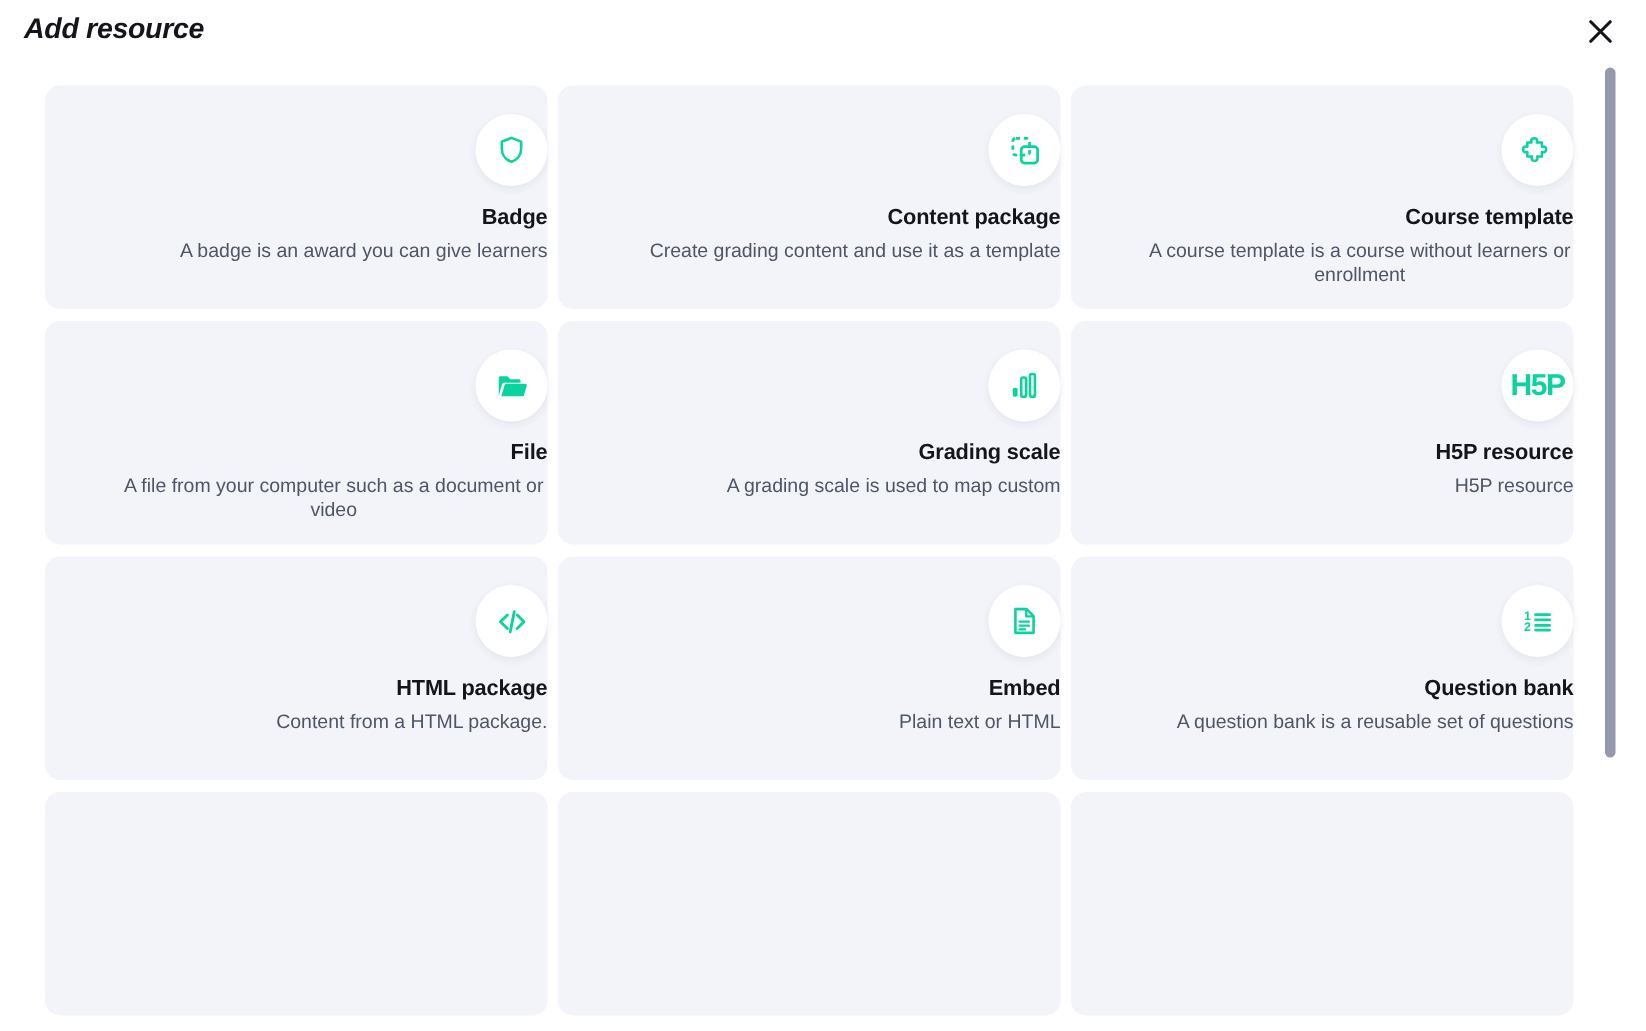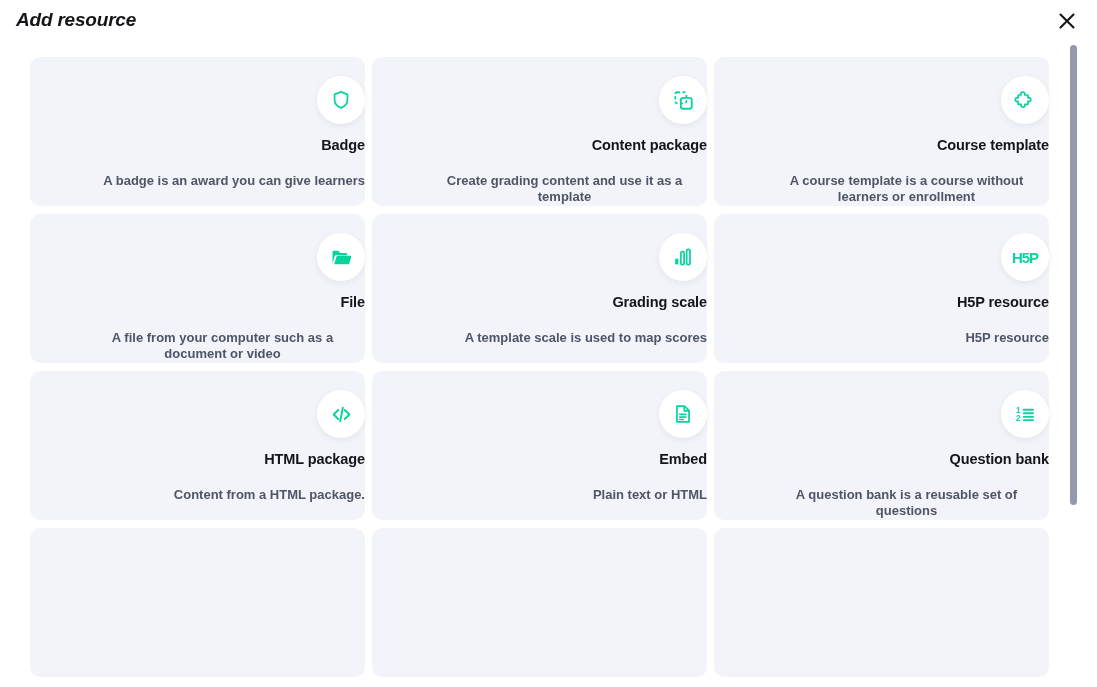--- a/index.html
+++ b/index.html
@@ -74,27 +74,26 @@
   .card-title {
     margin-top: 13px;
     font-size: 14.5px;
     font-weight: 700;
     color: #14151a;
     text-align: center;
     line-height: 1.15;
     letter-spacing: -0.1px;
   }
   .card-desc {
-    margin-top: 19px;
+    margin-top: 5px;
     font-size: 13px;
     color: #4e5566;
     text-align: center;
     line-height: 1.28;
     max-width: 285px;
-    font-weight: bold;
   }
 
   
   .card.highlight::after {
     content: "";
     position: absolute;
     left: -6px; top: -6px; right: -6px; bottom: -6px;
     border: 5px solid #ff0000;
     border-radius: 14px;
     pointer-events: none;
@@ -172,25 +171,25 @@
         </div>
         <div class="card">
           <div class="icon-circle">
             <svg width="22" height="22" viewBox="0 0 24 24" fill="none">
               <rect x="3.4" y="13.6" width="3.6" height="6.6" rx="1.5" fill="#0ad39e"></rect>
               <rect x="9.6" y="6.2" width="3.6" height="14" rx="1.5" stroke="#0ad39e" stroke-width="1.9"></rect>
               <rect x="16" y="3.6" width="3.6" height="16.6" rx="1.5" stroke="#0ad39e" stroke-width="1.9"></rect>
             </svg>
           </div>
           <div class="card-title">Grading scale</div>
-          <div class="card-desc">A template scale is used to map scores</div>
-        </div>
-        <div class="card">
-          <div class="icon-circle">
-            <span style="font-family:'Liberation Sans',sans-serif;font-size:15px;font-weight:800;color:#0ad39e;letter-spacing:-1px;line-height:1;">H5P</span>
+          <div class="card-desc">A grading scale is used to map custom</div>
+        </div>
+        <div class="card">
+          <div class="icon-circle">
+            <span style="font-family:'Liberation Sans',sans-serif;font-size:20px;font-weight:800;color:#0ad39e;letter-spacing:-1px;line-height:1;">H5P</span>
           </div>
           <div class="card-title">H5P resource</div>
           <div class="card-desc">H5P resource</div>
         </div>
         <div class="card">
           <div class="icon-circle">
             <svg width="23" height="23" viewBox="0 0 24 24" fill="none">
               <path d="M8.6 7.3 L3.8 12 L8.6 16.7" stroke="#0ad39e" stroke-width="2" stroke-linecap="round" stroke-linejoin="round"></path>
               <path d="M15.4 7.3 L20.2 12 L15.4 16.7" stroke="#0ad39e" stroke-width="2" stroke-linecap="round" stroke-linejoin="round"></path>
               <path d="M13.4 5 L10.6 19" stroke="#0ad39e" stroke-width="2" stroke-linecap="round"></path>

